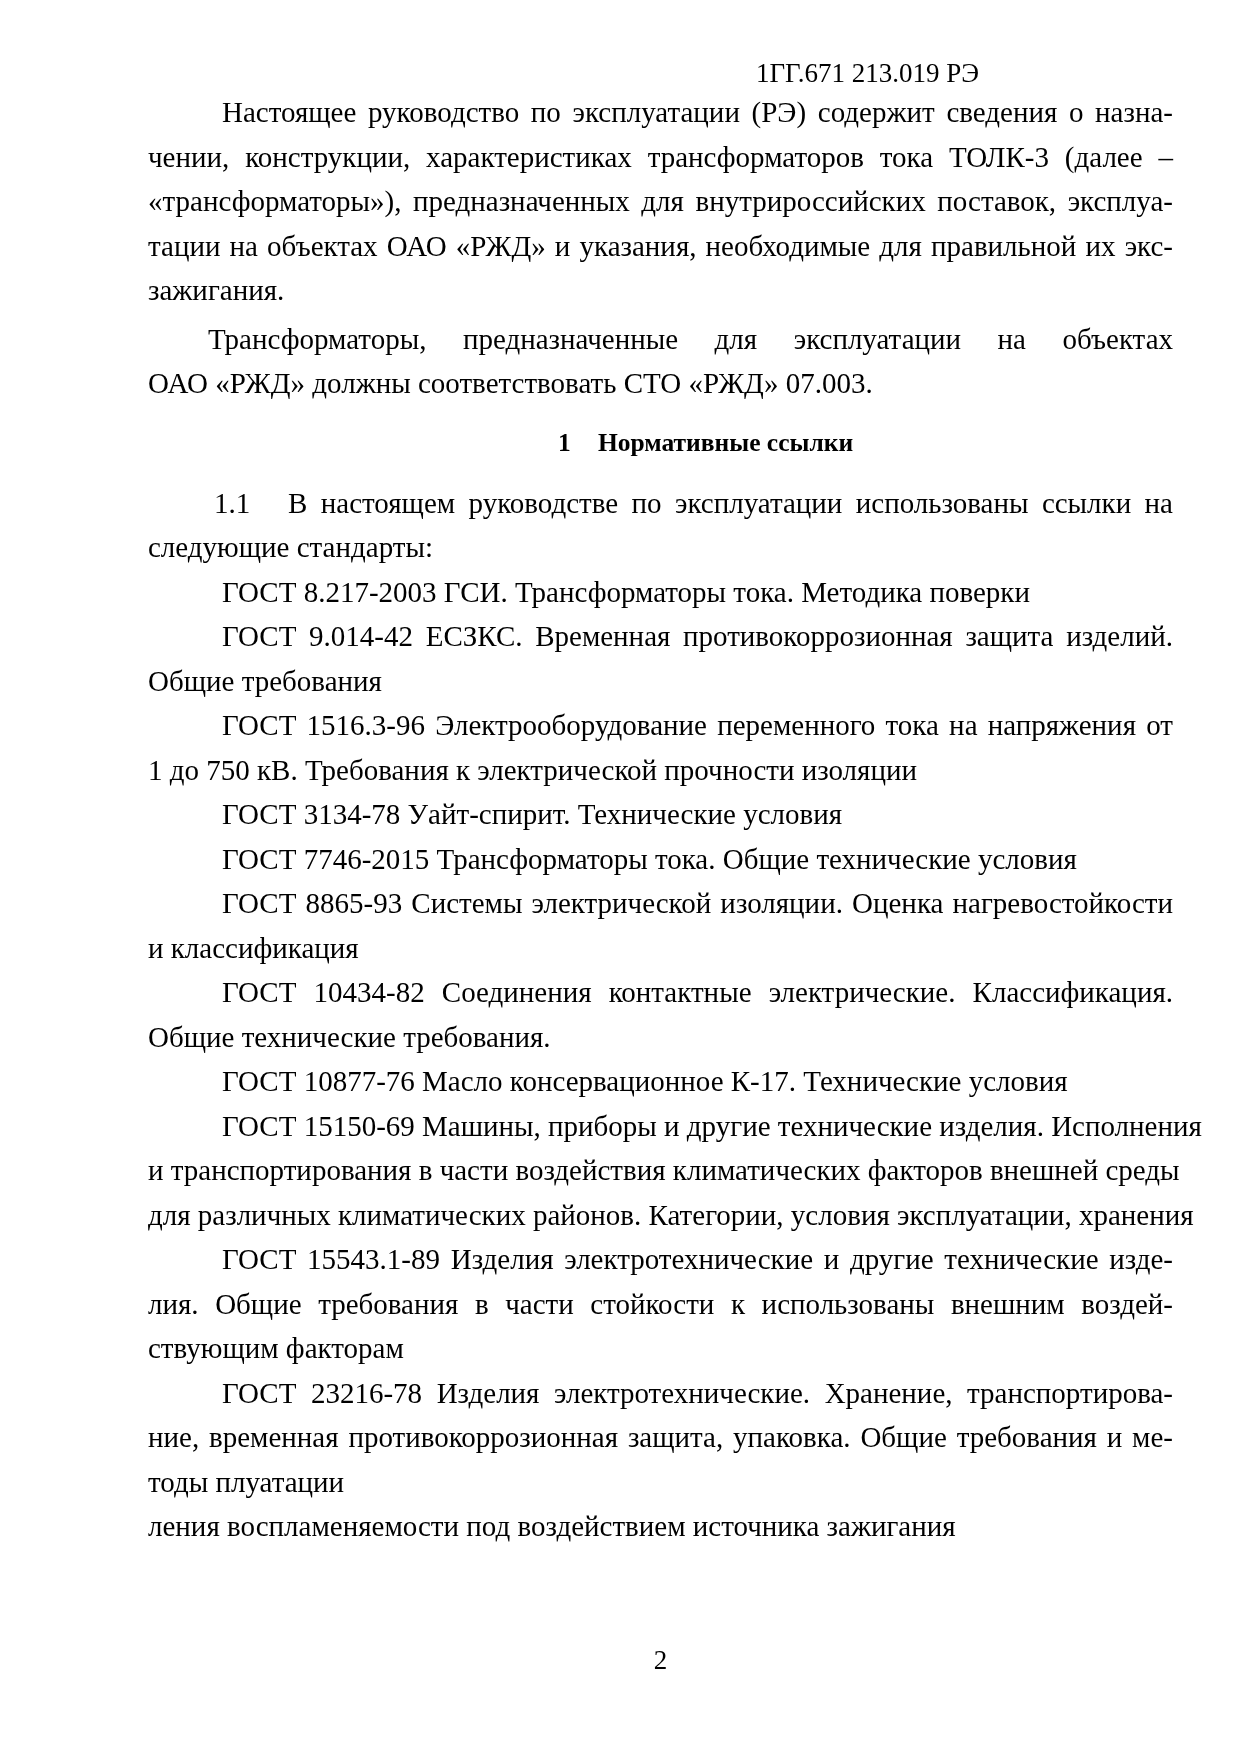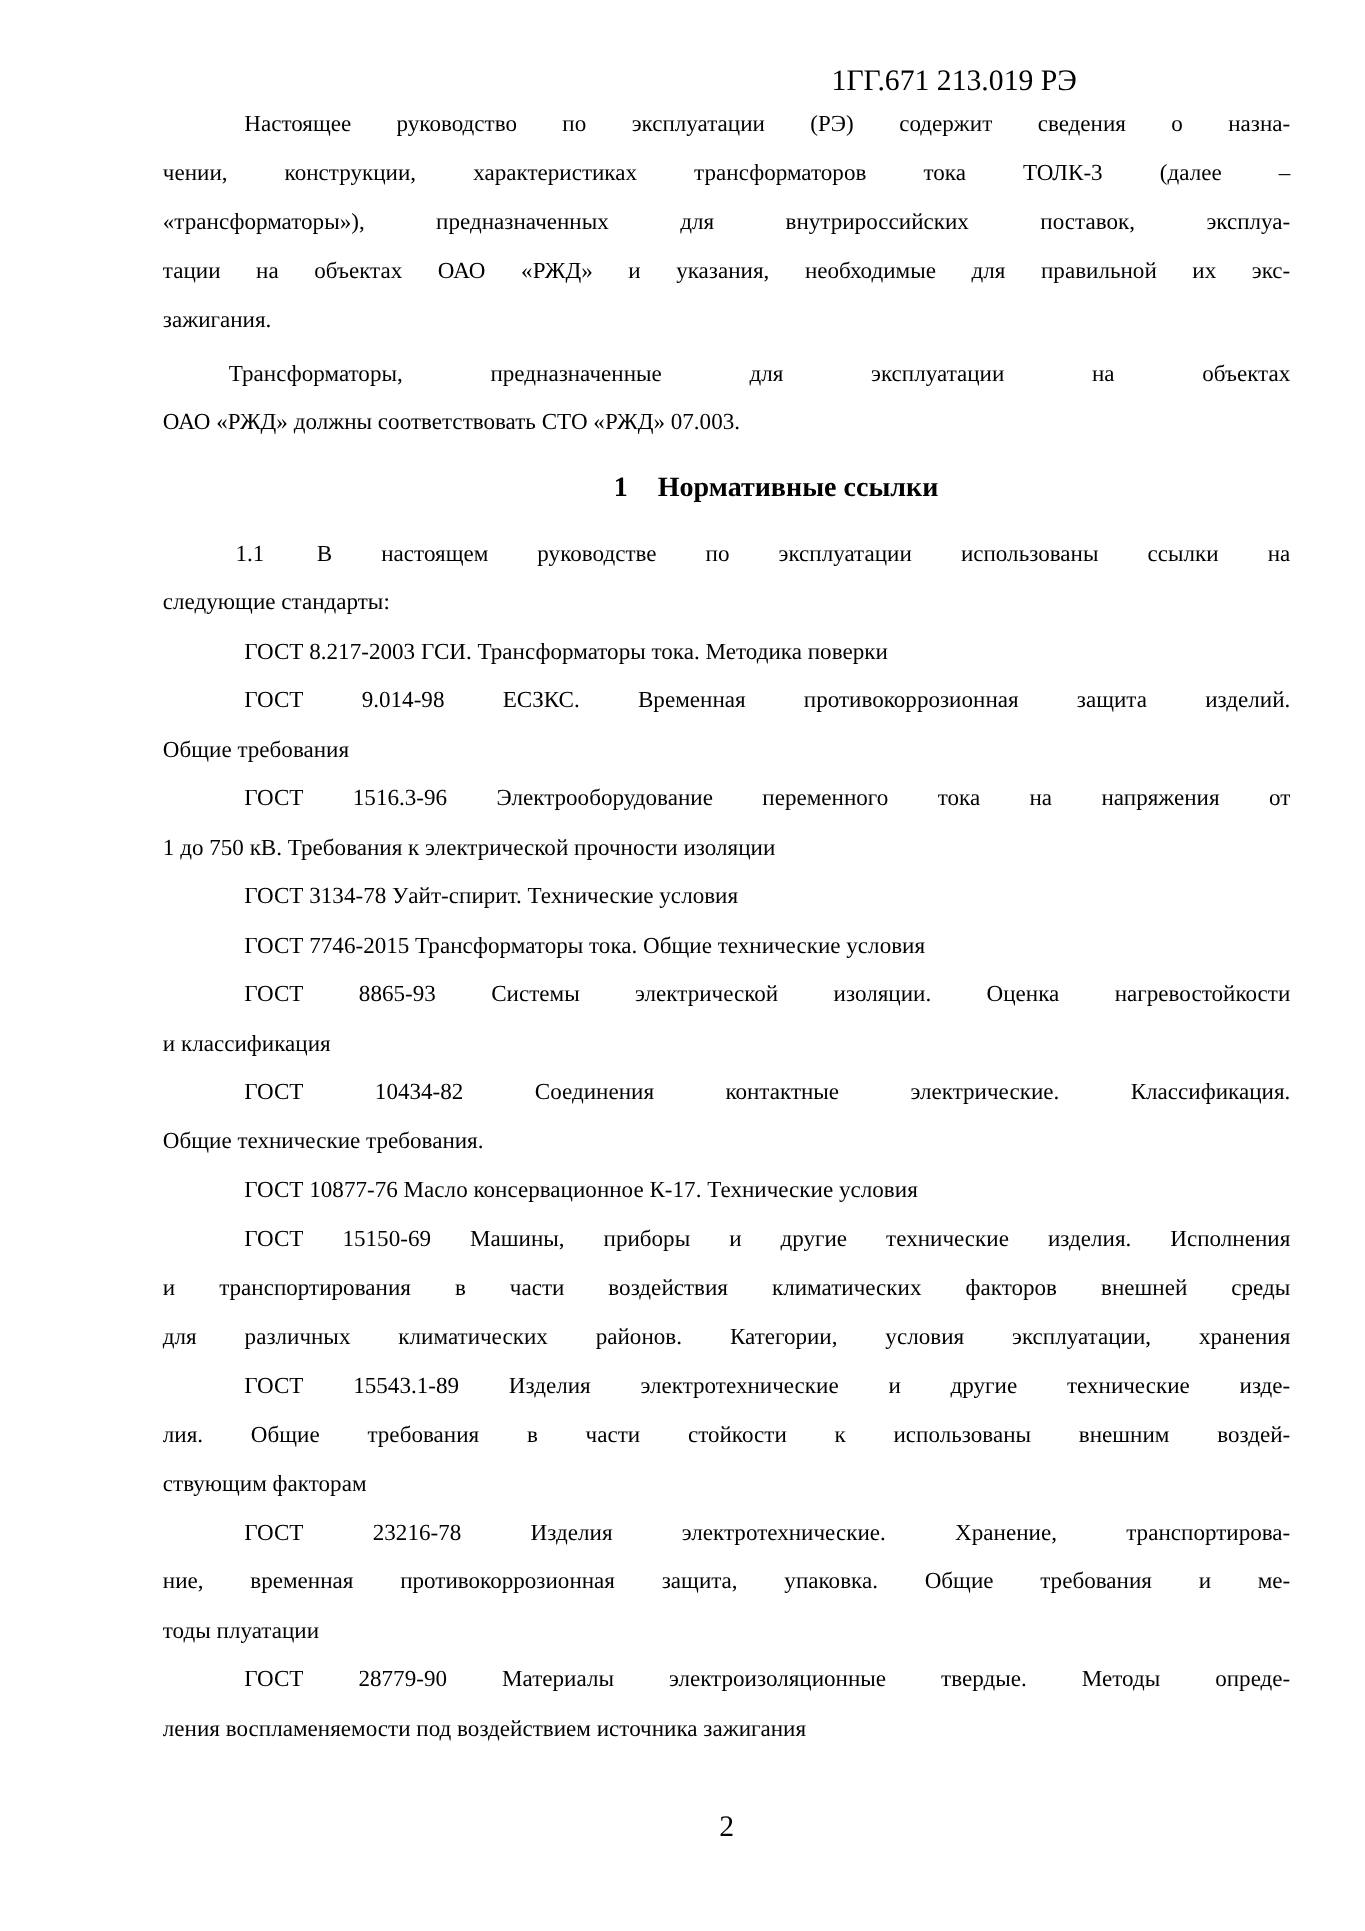--- a/index.html
+++ b/index.html
@@ -8,21 +8,21 @@
       font-family: "Liberation Serif", "DejaVu Serif", serif;
       color: #000000;
     }
     .page { position: absolute; left: 0; top: 0; width: 1043px; height: 1755px; }
     .doc-code {
       position: absolute; right: 64px; top: 56px;
       font-size: 27px; line-height: 34px; white-space: nowrap;
     }
     .content { position: absolute; left: 148px; width: 1025px; top: 90px; }
     .line {
-      font-size: 21px; height: 44.5px; line-height: 44.5px;
+      font-size: 29px; height: 44.5px; line-height: 44.5px;
       white-space: nowrap; overflow: visible;
     }
     .line.just { text-align: justify; text-align-last: justify; }
     .line.indent { padding-left: 74px; }
     .gap-small { height: 4px; }
     .heading {
       font-size: 25.5px; font-weight: bold; height: 44px; line-height: 44px;
       text-align: center; margin-top: 15px; margin-bottom: 16px;
       padding-left: 90px; box-sizing: border-box;
     }
@@ -64,21 +64,21 @@
     <div>
       <div class="line just indent" style="padding-left:66px"><span class="clause-num">1.1</span><span>В настоящем руководстве по эксплуатации использованы ссылки на</span></div>
       <div class="line">следующие стандарты:</div>
     </div>
 
     <div>
       <div>
         <div class="line indent">ГОСТ 8.217-2003 ГСИ. Трансформаторы тока. Методика поверки</div>
       </div>
       <div>
-        <div class="line just indent">ГОСТ 9.014-98 ЕСЗКС. Временная противокоррозионная защита изделий.</div>
+        <div class="line just indent">ГОСТ 9.014-42 ЕСЗКС. Временная противокоррозионная защита изделий.</div>
         <div class="line">Общие требования</div>
       </div>
       <div>
         <div class="line just indent">ГОСТ 1516.3-96 Электрооборудование переменного тока на напряжения от</div>
         <div class="line">1 до 750 кВ. Требования к электрической прочности изоляции</div>
       </div>
       <div>
         <div class="line indent">ГОСТ 3134-78 Уайт-спирит. Технические условия</div>
       </div>
       <div>
@@ -104,20 +104,19 @@
         <div class="line just indent">ГОСТ 15543.1-89 Изделия электротехнические и другие технические изде-</div>
         <div class="line just">лия. Общие требования в части стойкости к использованы внешним воздей-</div>
         <div class="line">ствующим факторам</div>
       </div>
       <div>
         <div class="line just indent">ГОСТ 23216-78 Изделия электротехнические. Хранение, транспортирова-</div>
         <div class="line just">ние, временная противокоррозионная защита, упаковка. Общие требования и ме-</div>
         <div class="line">тоды плуатации</div>
       </div>
       <div>
-        <div class="line just indent">ГОСТ 28779-90 Материалы электроизоляционные твердые. Методы опреде-</div>
         <div class="line">ления воспламеняемости под воздействием источника зажигания</div>
       </div>
     </div>
   </div>
 
   <div class="page-number">2</div>
 </div>
 
 </body></html>

